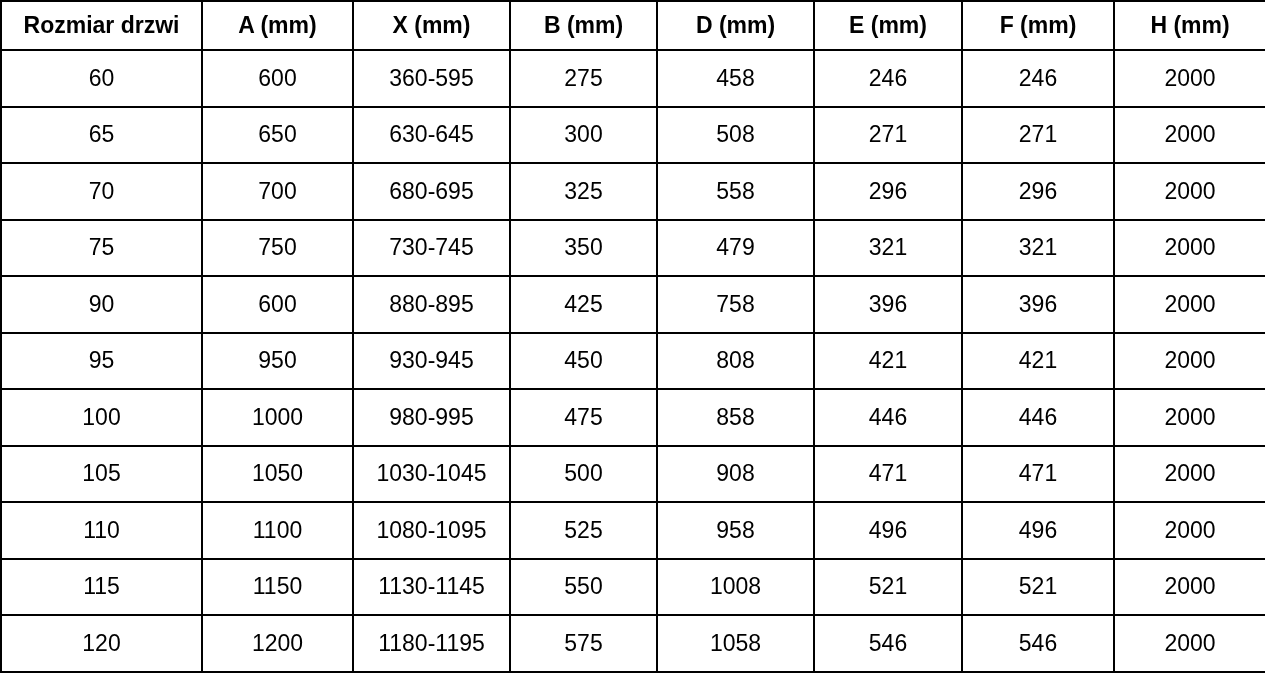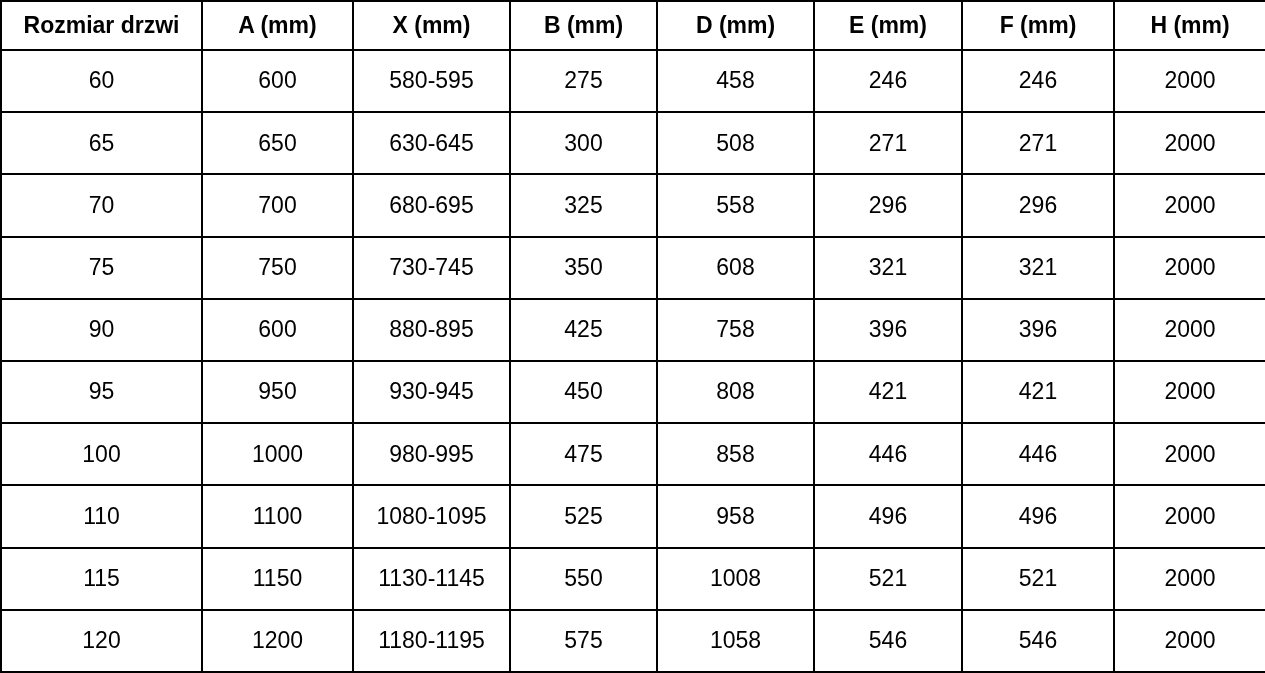--- a/index.html
+++ b/index.html
@@ -71,21 +71,21 @@
         <th>D (mm)</th>
         <th>E (mm)</th>
         <th>F (mm)</th>
         <th>H (mm)</th>
       </tr>
   </thead>
   <tbody>
       <tr>
         <td>60</td>
         <td>600</td>
-        <td>580-595</td>
+        <td>360-595</td>
         <td>275</td>
         <td>458</td>
         <td>246</td>
         <td>246</td>
         <td>2000</td>
       </tr>
       <tr>
         <td>65</td>
         <td>650</td>
         <td>630-645</td>
@@ -103,21 +103,21 @@
         <td>558</td>
         <td>296</td>
         <td>296</td>
         <td>2000</td>
       </tr>
       <tr>
         <td>75</td>
         <td>750</td>
         <td>730-745</td>
         <td>350</td>
-        <td>608</td>
+        <td>479</td>
         <td>321</td>
         <td>321</td>
         <td>2000</td>
       </tr>
       <tr>
         <td>90</td>
         <td>600</td>
         <td>880-895</td>
         <td>425</td>
         <td>758</td>
@@ -136,20 +136,30 @@
         <td>2000</td>
       </tr>
       <tr>
         <td>100</td>
         <td>1000</td>
         <td>980-995</td>
         <td>475</td>
         <td>858</td>
         <td>446</td>
         <td>446</td>
+        <td>2000</td>
+      </tr>
+      <tr>
+        <td>105</td>
+        <td>1050</td>
+        <td>1030-1045</td>
+        <td>500</td>
+        <td>908</td>
+        <td>471</td>
+        <td>471</td>
         <td>2000</td>
       </tr>
       <tr>
         <td>110</td>
         <td>1100</td>
         <td>1080-1095</td>
         <td>525</td>
         <td>958</td>
         <td>496</td>
         <td>496</td>

